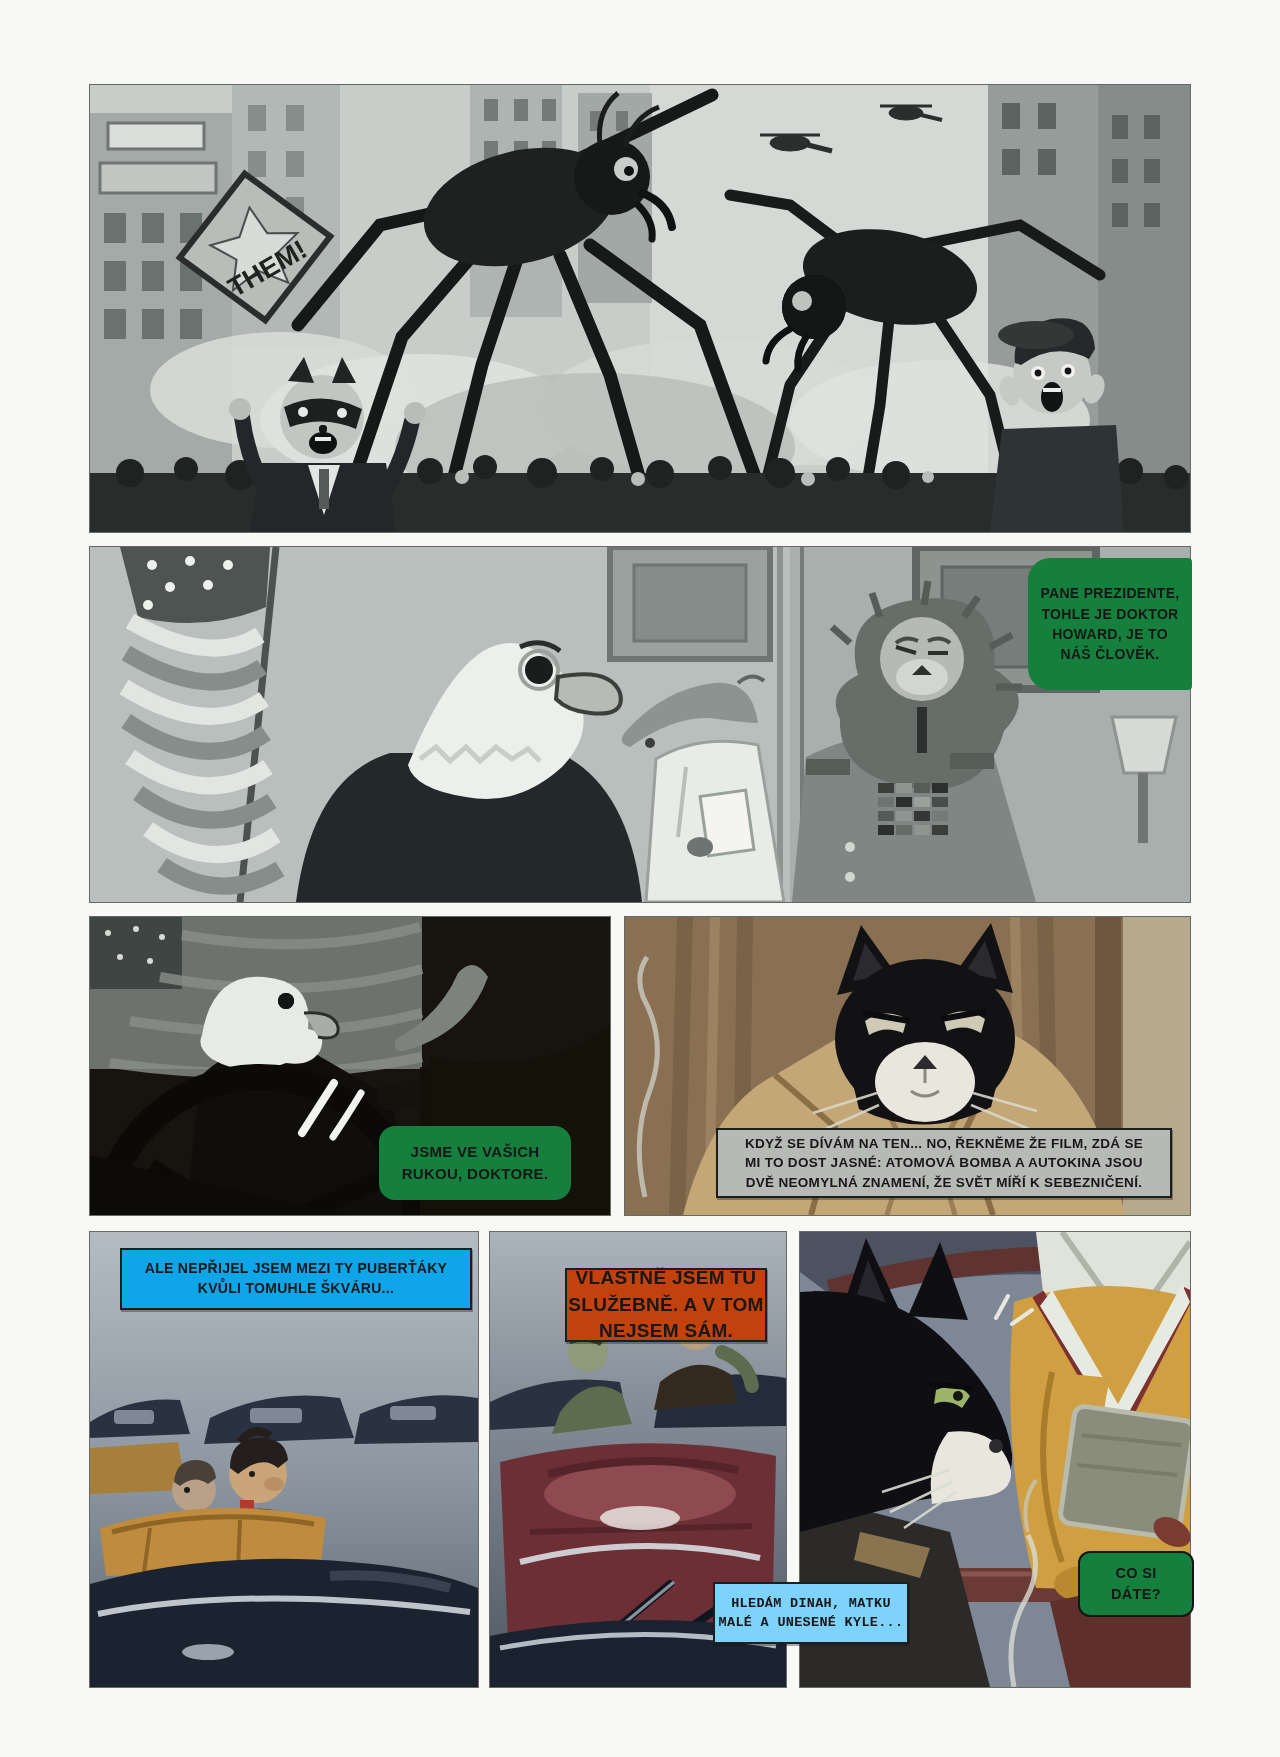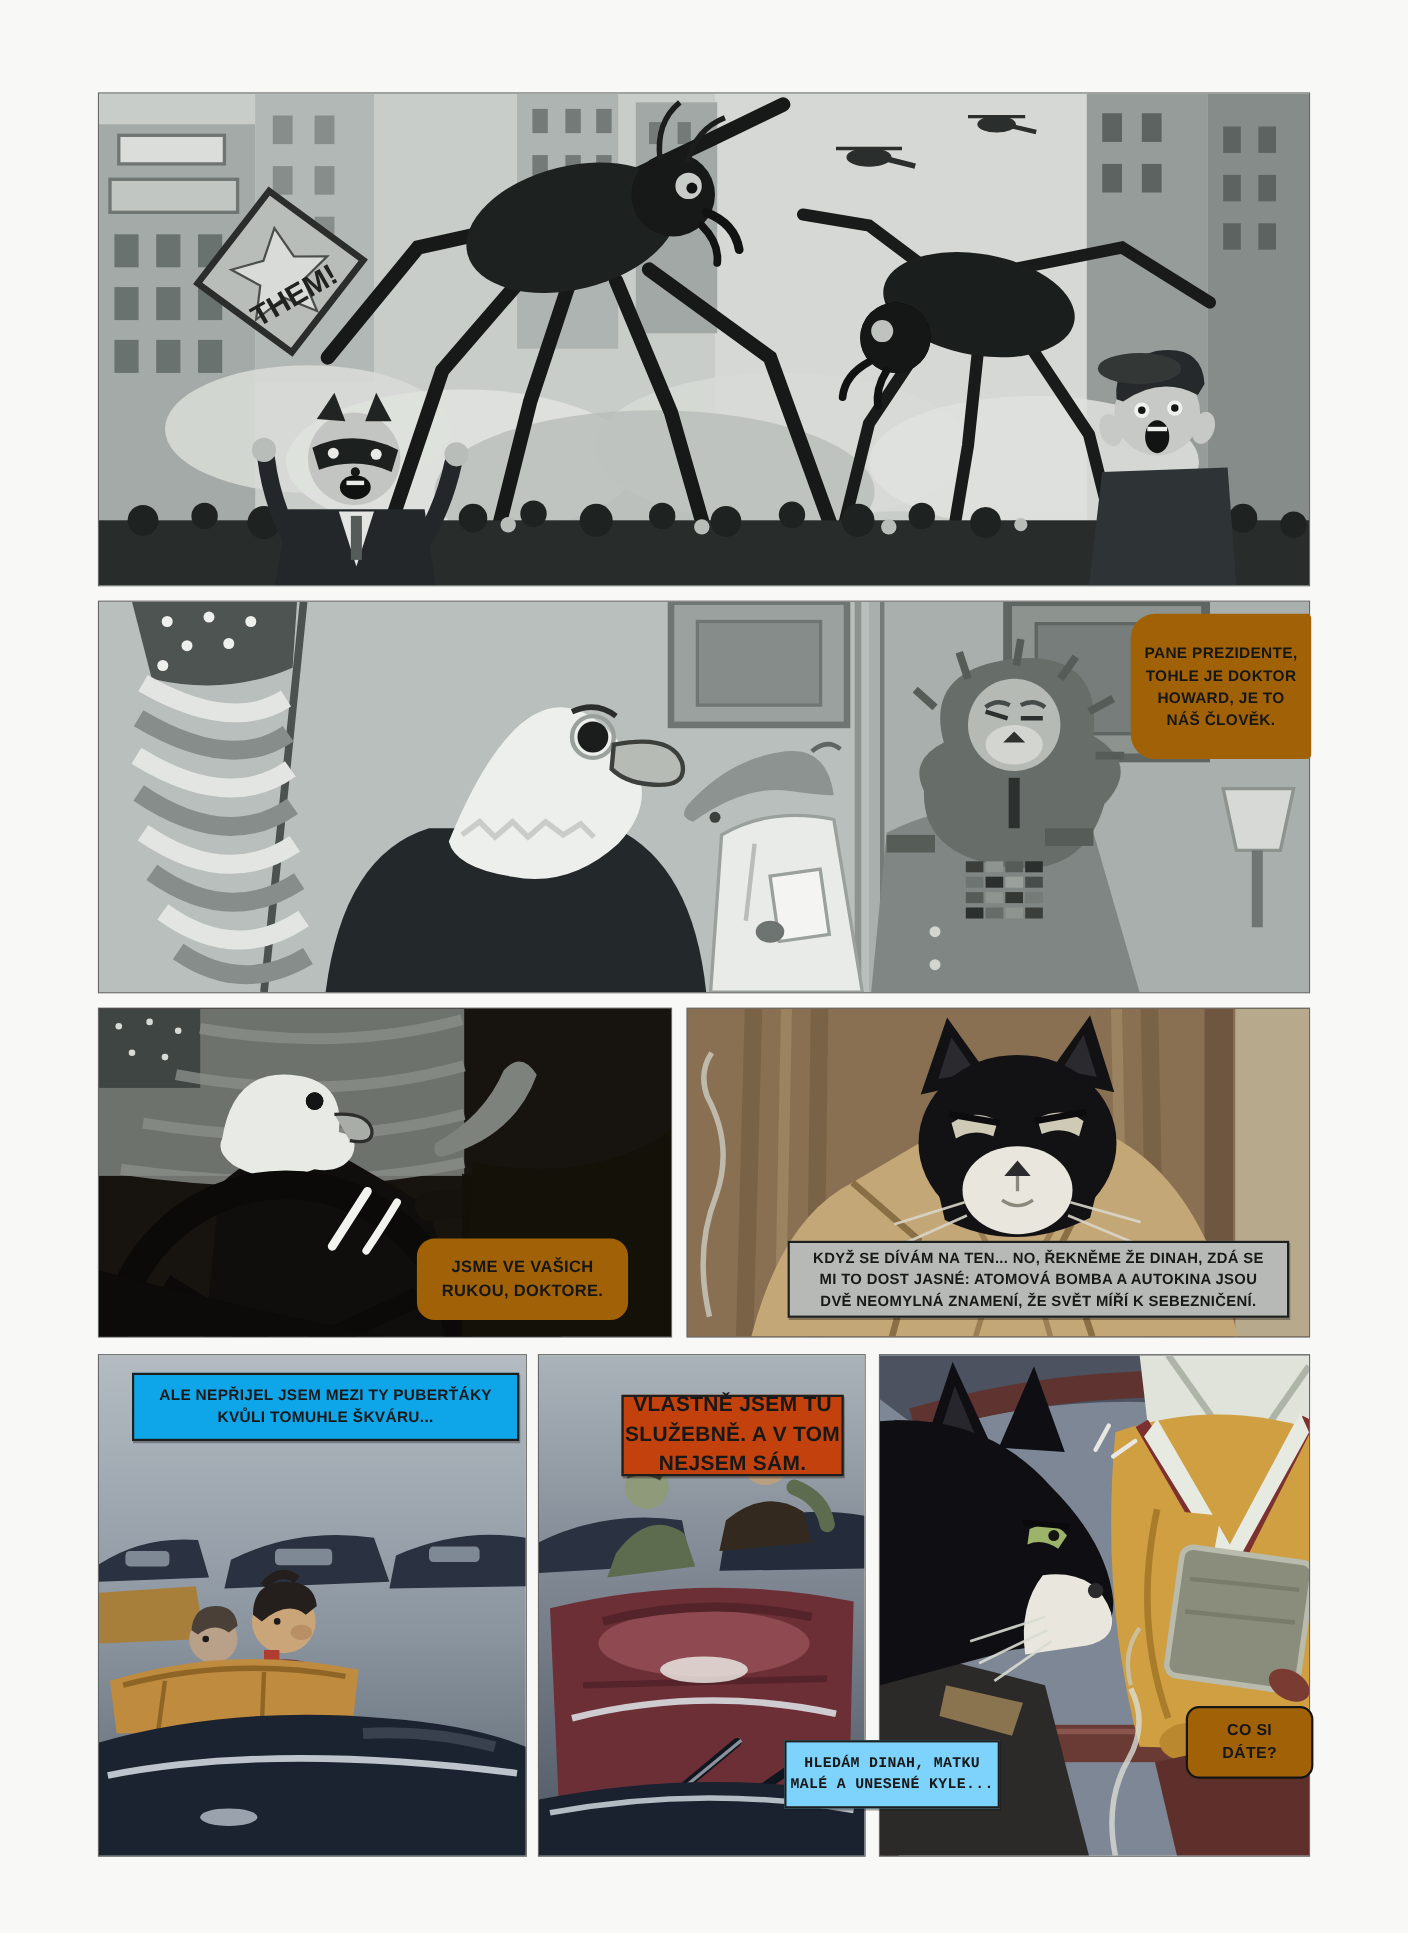--- a/index.html
+++ b/index.html
@@ -7,21 +7,21 @@
         font-family:"Liberation Sans",sans-serif;overflow:hidden;}
   .panel{position:absolute;overflow:hidden;box-shadow:0 0 0 1px rgba(25,28,26,.65);
          background:#cfd2cf;}
   .panel svg{display:block;}
   .caption{position:absolute;display:flex;align-items:center;justify-content:center;
            text-align:center;white-space:pre-line;font-weight:700;color:#181818;
            border:2px solid #1d1f1d;line-height:1.42;letter-spacing:.3px;
            box-shadow:1px 2px 0 rgba(20,20,20,.35);z-index:5;}
   .bubble{position:absolute;display:flex;align-items:center;justify-content:center;
           text-align:center;white-space:pre-line;font-weight:700;color:#161616;
-          background:#a16207;line-height:1.45;letter-spacing:.3px;z-index:5;}
+          background:#15803d;line-height:1.45;letter-spacing:.3px;z-index:5;}
   .pagenum{position:absolute;left:0;right:0;top:1789px;text-align:center;
            font-size:25px;color:#4d4d4d;font-family:"DejaVu Sans",sans-serif;z-index:2;}
 </style>
 </head>
 <body>
 
 <div class="page">
 
   <div class="panel" style="left:90px;top:85px;width:1100px;height:447px;">
     <svg width="1100" height="447" viewBox="0 0 1100 447">
@@ -523,21 +523,21 @@
   </div>
 
   <div class="bubble" style="left:1028px;top:558px;width:164px;height:132px;border-radius:22px 4px 4px 22px;font-size:14px;">PANE PREZIDENTE,
 TOHLE JE DOKTOR
 HOWARD, JE TO
 NÁŠ ČLOVĚK.</div>
 
   <div class="bubble" style="left:348px;top:1126px;width:192px;height:74px;border-radius:16px;font-size:15px;margin-left:31px;">JSME VE VAŠICH
 RUKOU, DOKTORE.</div>
 
-  <div class="caption" style="left:716px;top:1128px;width:452px;height:66px;background:#b6b9b5;font-size:13.5px;">KDYŽ SE DÍVÁM NA TEN... NO, ŘEKNĚME ŽE DINAH, ZDÁ SE
+  <div class="caption" style="left:716px;top:1128px;width:452px;height:66px;background:#b6b9b5;font-size:13.5px;">KDYŽ SE DÍVÁM NA TEN... NO, ŘEKNĚME ŽE FILM, ZDÁ SE
 MI TO DOST JASNÉ: ATOMOVÁ BOMBA A AUTOKINA JSOU
 DVĚ NEOMYLNÁ ZNAMENÍ, ŽE SVĚT MÍŘÍ K SEBEZNIČENÍ.</div>
 
   <div class="caption" style="left:120px;top:1248px;width:348px;height:58px;background:#0ea5e9;font-size:14px;">ALE NEPŘIJEL JSEM MEZI TY PUBERŤÁKY
 KVŮLI TOMUHLE ŠKVÁRU...</div>
 
   <div class="caption" style="left:565px;top:1268px;width:198px;height:70px;background:#c2410c;font-size:19px;">VLASTNĚ JSEM TU
 SLUŽEBNĚ. A V TOM
 NEJSEM SÁM.</div>
 

